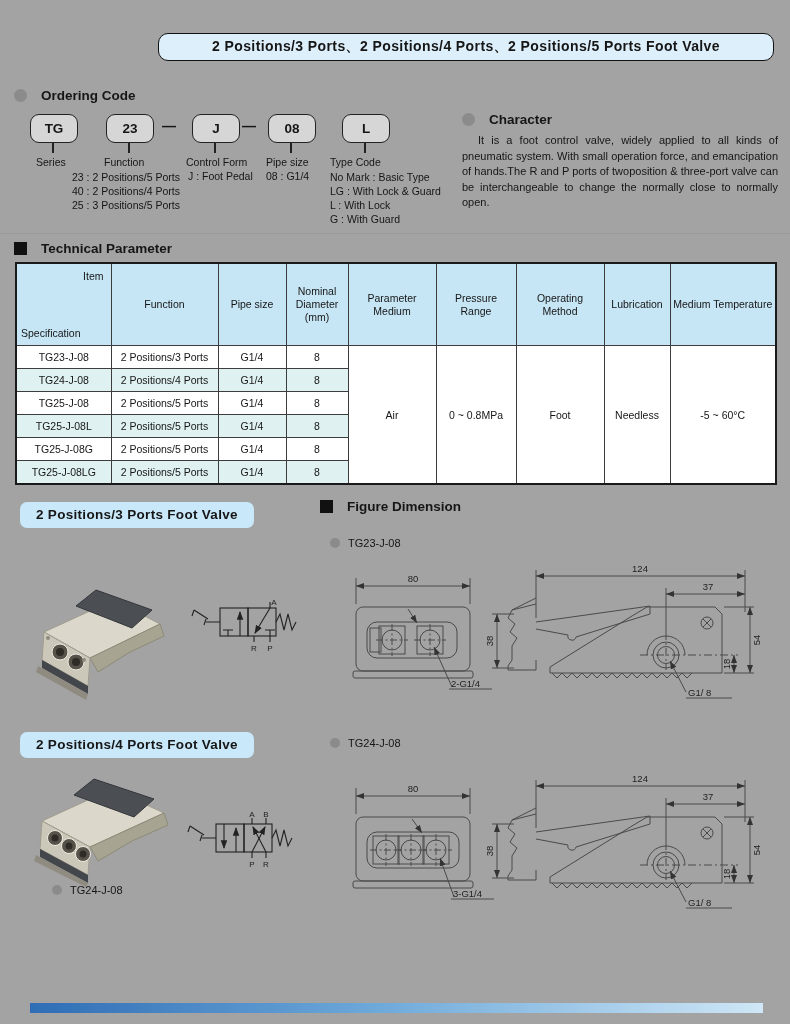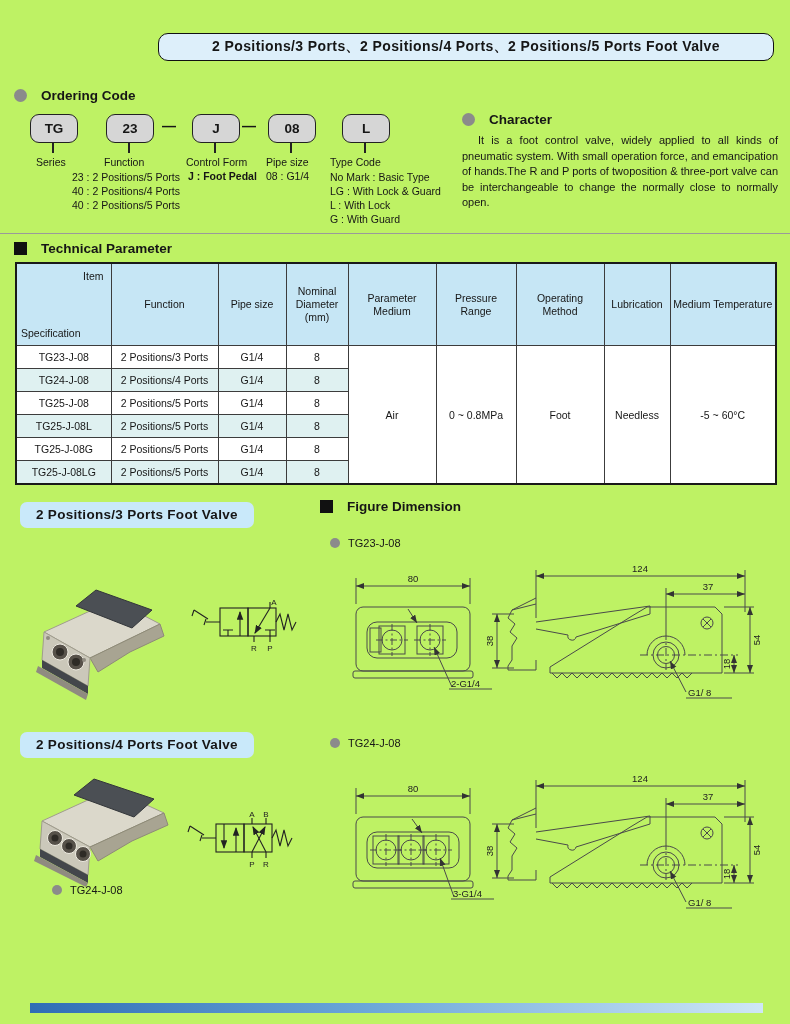--- a/index.html
+++ b/index.html
@@ -1,16 +1,16 @@
 <!DOCTYPE html>
 <html><head>
 <meta charset="utf-8">
 <style>
   html,body{margin:0;padding:0;background:#fff;}
-  .page{position:relative;width:790px;height:1024px;background:#bef264;overflow:hidden;
+  .page{position:relative;width:790px;height:1024px;background:#a3a3a3;overflow:hidden;
         font-family:"Liberation Sans",sans-serif;color:#161616;}
   .abs{position:absolute;}
   
   .title-bar{left:158px;top:33px;width:614px;height:26px;background:#ddeffa;border:1.6px solid #111;
              border-radius:10px;display:flex;align-items:center;justify-content:center;
              font-size:14px;font-weight:bold;letter-spacing:.4px;}
   
   .h-row{display:flex;align-items:center;gap:14px;font-size:13.5px;font-weight:bold;}
   .dot{width:13px;height:13px;border-radius:50%;background:#8b8b8b;flex:0 0 auto;}
   .dot-sm{width:10px;height:10px;border-radius:50%;background:#8b8b8b;flex:0 0 auto;}
@@ -76,23 +76,23 @@
 
     <div class="lbl" style="left:36px;top:44px;">Series</div>
     <div class="lbl" style="left:104px;top:44px;">Function</div>
     <div class="lbl" style="left:186px;top:44px;">Control Form</div>
     <div class="lbl" style="left:266px;top:44px;">Pipe size</div>
     <div class="lbl" style="left:330px;top:44px;">Type Code</div>
 
     <div class="abs" style="left:72px;top:58px;">
       <div class="itm">23 : 2 Positions/5 Ports</div>
       <div class="itm">40 : 2 Positions/4 Ports</div>
-      <div class="itm">40 : 2 Positions/5 Ports</div>
+      <div class="itm">25 : 3 Positions/5 Ports</div>
     </div>
-    <div class="lbl" style="left:188px;top:58px;font-weight:bold;">J : Foot Pedal</div>
+    <div class="lbl" style="left:188px;top:58px;">J : Foot Pedal</div>
     <div class="lbl" style="left:266px;top:58px;">08 : G1/4</div>
     <div class="abs" style="left:330px;top:58px;">
       <div class="itm">No Mark : Basic Type</div>
       <div class="itm">LG : With Lock &amp; Guard</div>
       <div class="itm">L : With Lock</div>
       <div class="itm">G : With Guard</div>
     </div>
   </div>
 
   <div class="abs" style="left:462px;top:112px;width:316px;">

